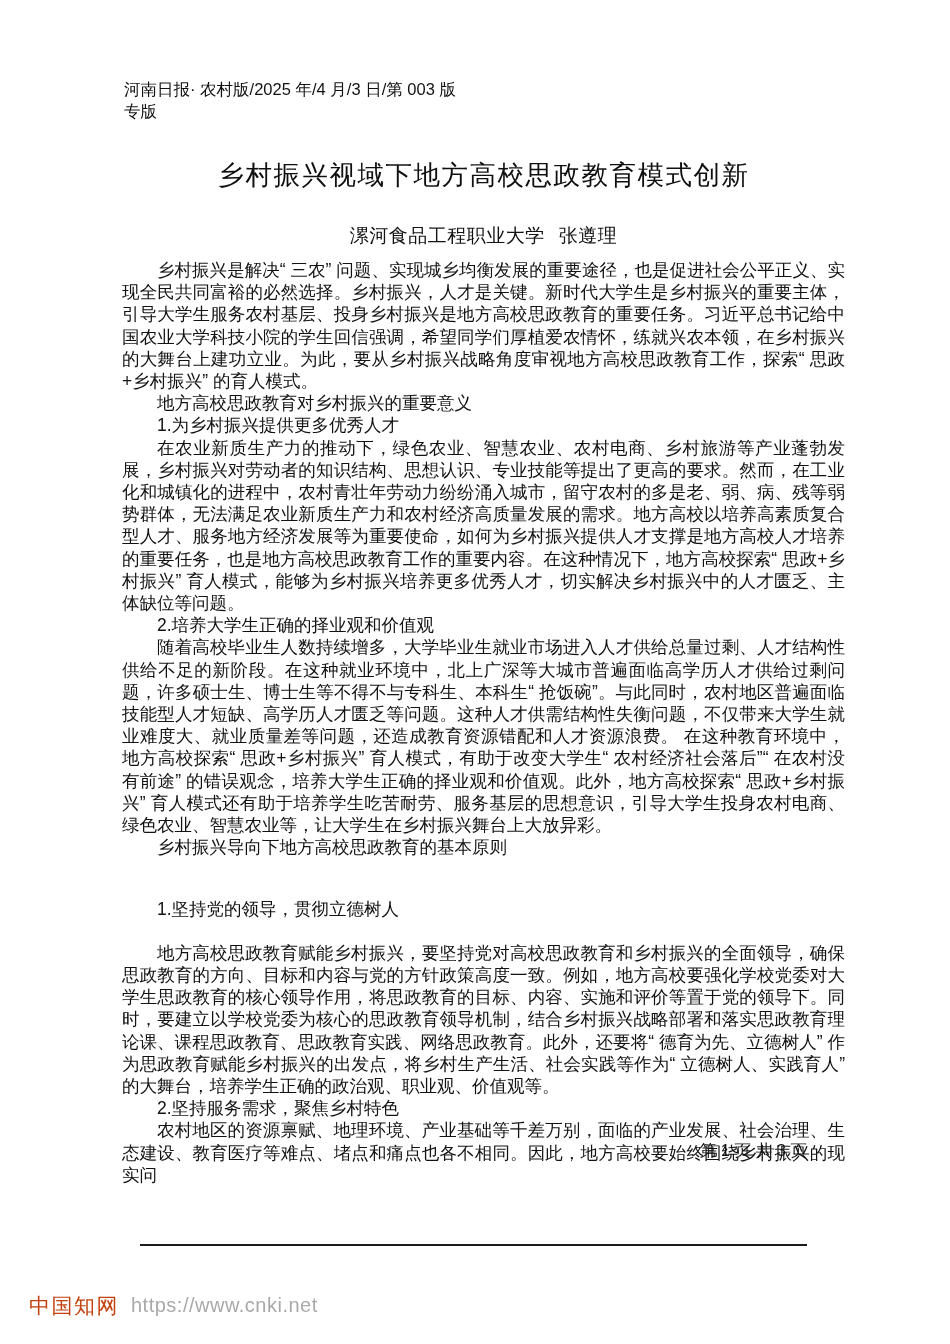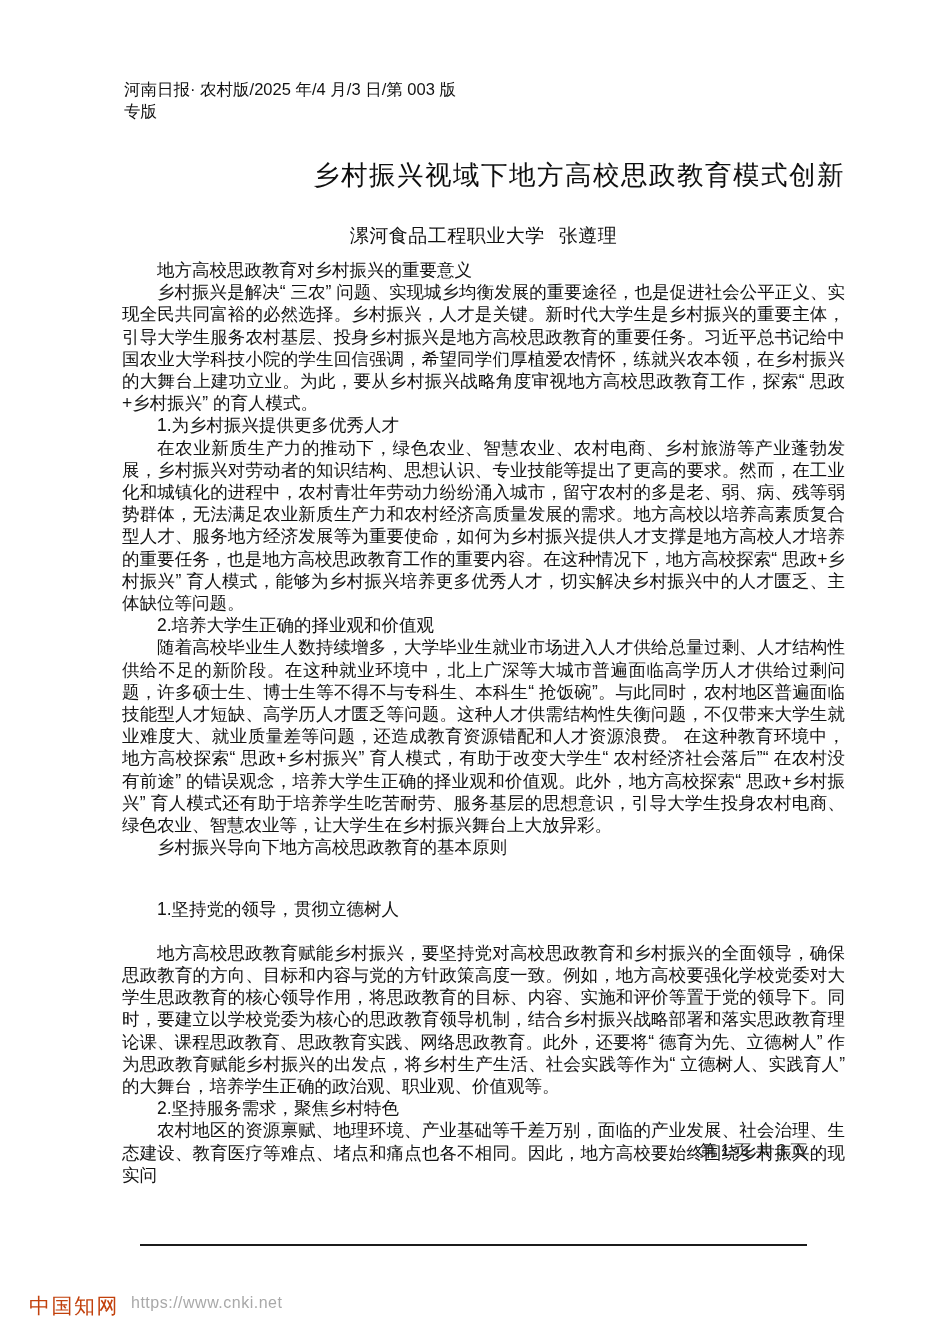--- a/index.html
+++ b/index.html
@@ -28,21 +28,21 @@
     top: 78px;
     font-size: 16.5px;
     line-height: 22px;
     color: #121212;
   }
   .title {
     position: absolute;
     left: 122px;
     top: 157px;
     width: 723px;
-    text-align: right;
+    text-align: center;
     font-size: 26.5px;
     letter-spacing: 1.5px;
     color: #0f0f0f;
     white-space: nowrap;
   }
   .byline {
     position: absolute;
     left: 122px;
     top: 223px;
     width: 723px;
@@ -90,21 +90,21 @@
     top: 1292px;
     font-size: 21px;
     color: #c2410c;
     letter-spacing: 1.5px;
     white-space: nowrap;
   }
   .wm-url {
     position: absolute;
     left: 131px;
     top: 1294px;
-    font-size: 16px;
+    font-size: 20px;
     color: #a9a9a9;
     letter-spacing: 0.5px;
     white-space: nowrap;
   }
 </style>
 </head>
 <body>
 
 <div class="page">
 
@@ -114,22 +114,22 @@
     <div>专版</div>
   </div>
 
   <div class="title">乡村振兴视域下地方高校思政教育模式创新</div>
 
   <div class="byline">
     <span>漯河食品工程职业大学</span><span class="byline-sep"></span><span>张遵理</span>
   </div>
 
   <div class="article-body">
+    <p>乡村振兴是解决“ 三农” 问题、实现城乡均衡发展的重要途径，也是促进社会公平正义、实现全民共同富裕的必然选择。乡村振兴，人才是关键。新时代大学生是乡村振兴的重要主体，引导大学生服务农村基层、投身乡村振兴是地方高校思政教育的重要任务。习近平总书记给中国农业大学科技小院的学生回信强调，希望同学们厚植爱农情怀，练就兴农本领，在乡村振兴的大舞台上建功立业。为此，要从乡村振兴战略角度审视地方高校思政教育工作，探索“ 思政+乡村振兴” 的育人模式。</p>
     <p>地方高校思政教育对乡村振兴的重要意义</p>
-    <p>乡村振兴是解决“ 三农” 问题、实现城乡均衡发展的重要途径，也是促进社会公平正义、实现全民共同富裕的必然选择。乡村振兴，人才是关键。新时代大学生是乡村振兴的重要主体，引导大学生服务农村基层、投身乡村振兴是地方高校思政教育的重要任务。习近平总书记给中国农业大学科技小院的学生回信强调，希望同学们厚植爱农情怀，练就兴农本领，在乡村振兴的大舞台上建功立业。为此，要从乡村振兴战略角度审视地方高校思政教育工作，探索“ 思政+乡村振兴” 的育人模式。</p>
     <p>1.为乡村振兴提供更多优秀人才</p>
     <p>在农业新质生产力的推动下，绿色农业、智慧农业、农村电商、乡村旅游等产业蓬勃发展，乡村振兴对劳动者的知识结构、思想认识、专业技能等提出了更高的要求。然而，在工业化和城镇化的进程中，农村青壮年劳动力纷纷涌入城市，留守农村的多是老、弱、病、残等弱势群体，无法满足农业新质生产力和农村经济高质量发展的需求。地方高校以培养高素质复合型人才、服务地方经济发展等为重要使命，如何为乡村振兴提供人才支撑是地方高校人才培养的重要任务，也是地方高校思政教育工作的重要内容。在这种情况下，地方高校探索“ 思政+乡村振兴” 育人模式，能够为乡村振兴培养更多优秀人才，切实解决乡村振兴中的人才匮乏、主体缺位等问题。</p>
     <p>2.培养大学生正确的择业观和价值观</p>
     <p>随着高校毕业生人数持续增多，大学毕业生就业市场进入人才供给总量过剩、人才结构性供给不足的新阶段。在这种就业环境中，北上广深等大城市普遍面临高学历人才供给过剩问题，许多硕士生、博士生等不得不与专科生、本科生“ 抢饭碗”。与此同时，农村地区普遍面临技能型人才短缺、高学历人才匮乏等问题。这种人才供需结构性失衡问题，不仅带来大学生就业难度大、就业质量差等问题，还造成教育资源错配和人才资源浪费。 在这种教育环境中， 地方高校探索“ 思政+乡村振兴” 育人模式，有助于改变大学生“ 农村经济社会落后”“ 在农村没有前途” 的错误观念，培养大学生正确的择业观和价值观。此外，地方高校探索“ 思政+乡村振兴” 育人模式还有助于培养学生吃苦耐劳、服务基层的思想意识，引导大学生投身农村电商、绿色农业、智慧农业等，让大学生在乡村振兴舞台上大放异彩。</p>
     <p>乡村振兴导向下地方高校思政教育的基本原则</p>
     <p class="gap-after">1.坚持党的领导，贯彻立德树人</p>
     <p>地方高校思政教育赋能乡村振兴，要坚持党对高校思政教育和乡村振兴的全面领导，确保思政教育的方向、目标和内容与党的方针政策高度一致。例如，地方高校要强化学校党委对大学生思政教育的核心领导作用，将思政教育的目标、内容、实施和评价等置于党的领导下。同时，要建立以学校党委为核心的思政教育领导机制，结合乡村振兴战略部署和落实思政教育理论课、课程思政教育、思政教育实践、网络思政教育。此外，还要将“ 德育为先、立德树人” 作为思政教育赋能乡村振兴的出发点，将乡村生产生活、社会实践等作为“ 立德树人、实践育人” 的大舞台，培养学生正确的政治观、职业观、价值观等。</p>
     <p>2.坚持服务需求，聚焦乡村特色</p>
     <p>农村地区的资源禀赋、地理环境、产业基础等千差万别，面临的产业发展、社会治理、生态建设、教育医疗等难点、堵点和痛点也各不相同。因此，地方高校要始终围绕乡村振兴的现实问</p>
   </div>

